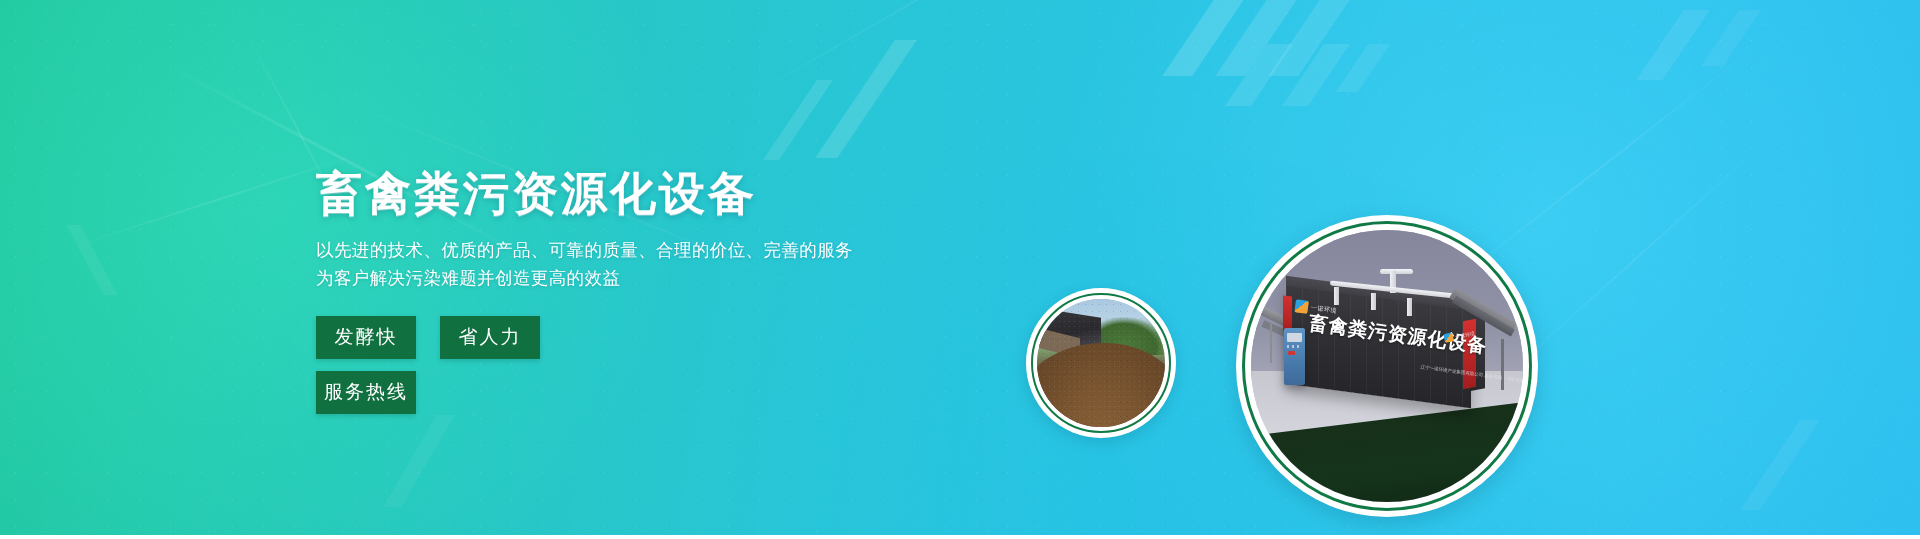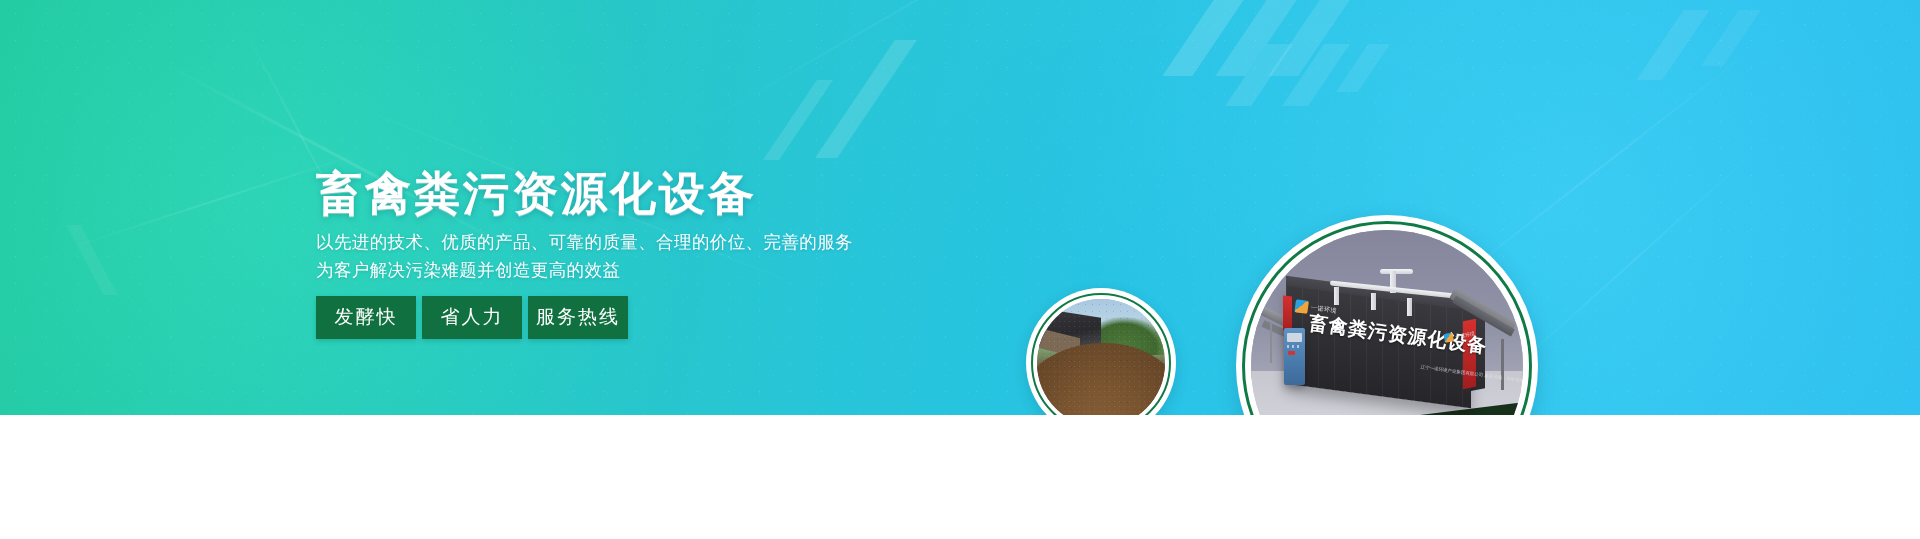--- a/index.html
+++ b/index.html
@@ -4,21 +4,21 @@
 <style>
   * { box-sizing: border-box; margin: 0; padding: 0; }
   html, body {
     width: 1920px; height: 539px;
     overflow: hidden;
     font-family: "Liberation Sans", "DejaVu Sans", sans-serif;
   }
 
   #banner {
     position: relative;
-    width: 1920px; height: 415px;
+    width: 1920px; height: 535px;
     overflow: hidden;
     background: linear-gradient(100deg,
         #22c9a0 0%,
         #24c9ae 12%,
         #26c7c2 27%,
         #28c6d6 43%,
         #2ac4e4 60%,
         #2cc2ea 78%,
         #2ec0ef 100%);
   }
@@ -99,34 +99,34 @@
   }
   .headline {
     font-size: 46px;
     font-weight: bold;
     color: #ffffff;
     letter-spacing: 3px;
     line-height: 1.12;
     text-shadow: 0 2px 6px rgba(0,70,90,0.28), 0 1px 0 rgba(255,255,255,0.5);
   }
   .subtitle {
-    margin-top: 8px;
+    margin-top: 16px;
     font-size: 17.5px;
     color: #ffffff;
     line-height: 1.62;
     letter-spacing: 0.4px;
     text-shadow: 0 1px 3px rgba(0,80,100,0.22);
   }
   .subtitle div { white-space: nowrap; }
 
   .tags {
-    margin-top: 12px;
+    margin-top: 24px;
     display: flex;
     flex-wrap: wrap;
-    gap: 12px 6px;
+    gap: 12px 24px;
     width: 340px;
   }
   .tag {
     background: #11703f;
     color: #ffffff;
     font-size: 19px;
     letter-spacing: 2px;
     padding: 8px 0 9px 0;
     width: 100px;
     text-align: center;

